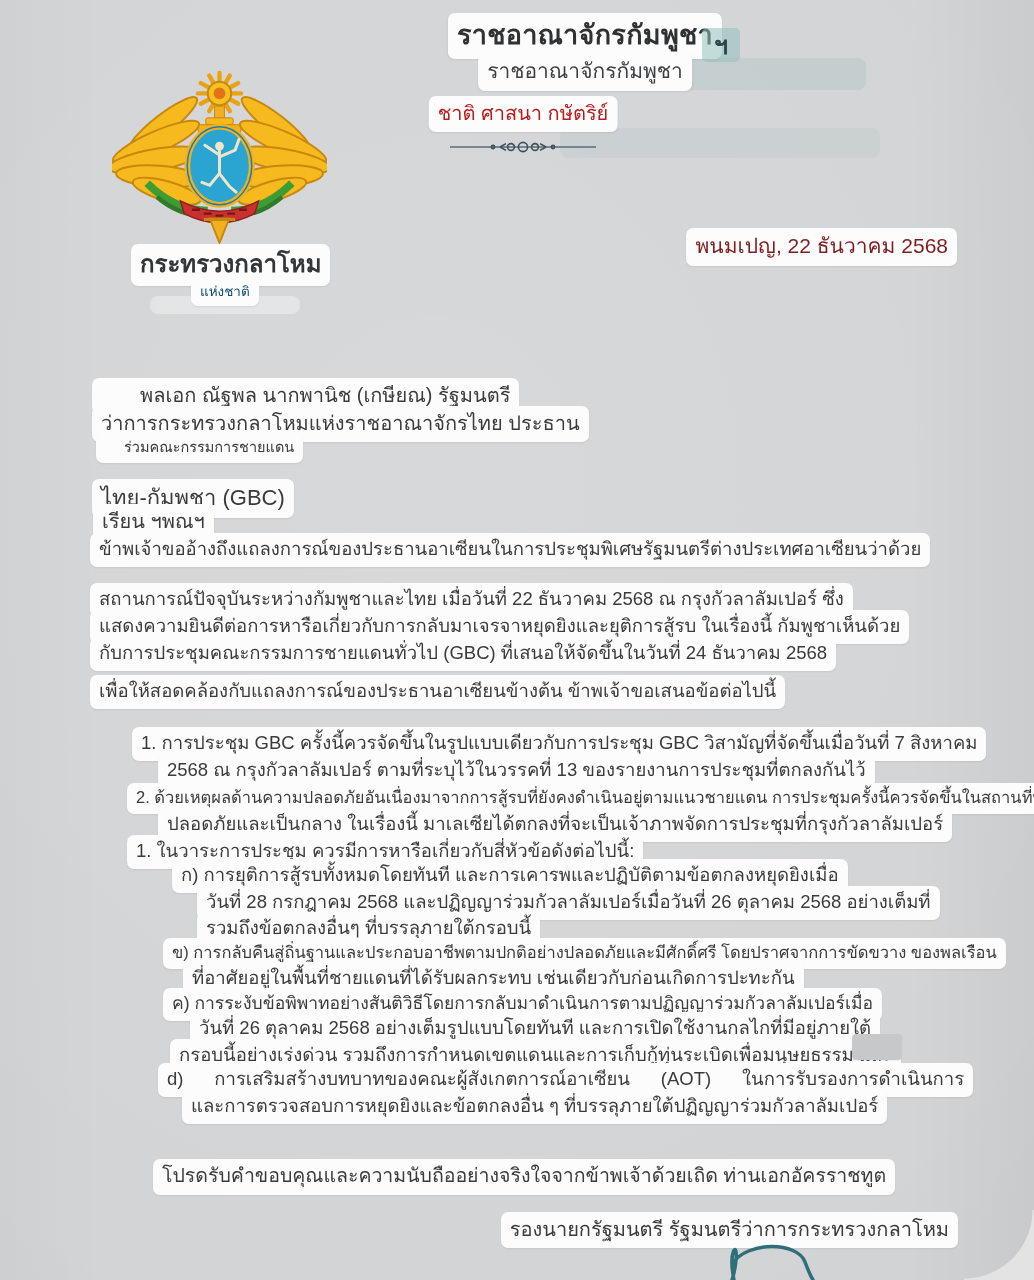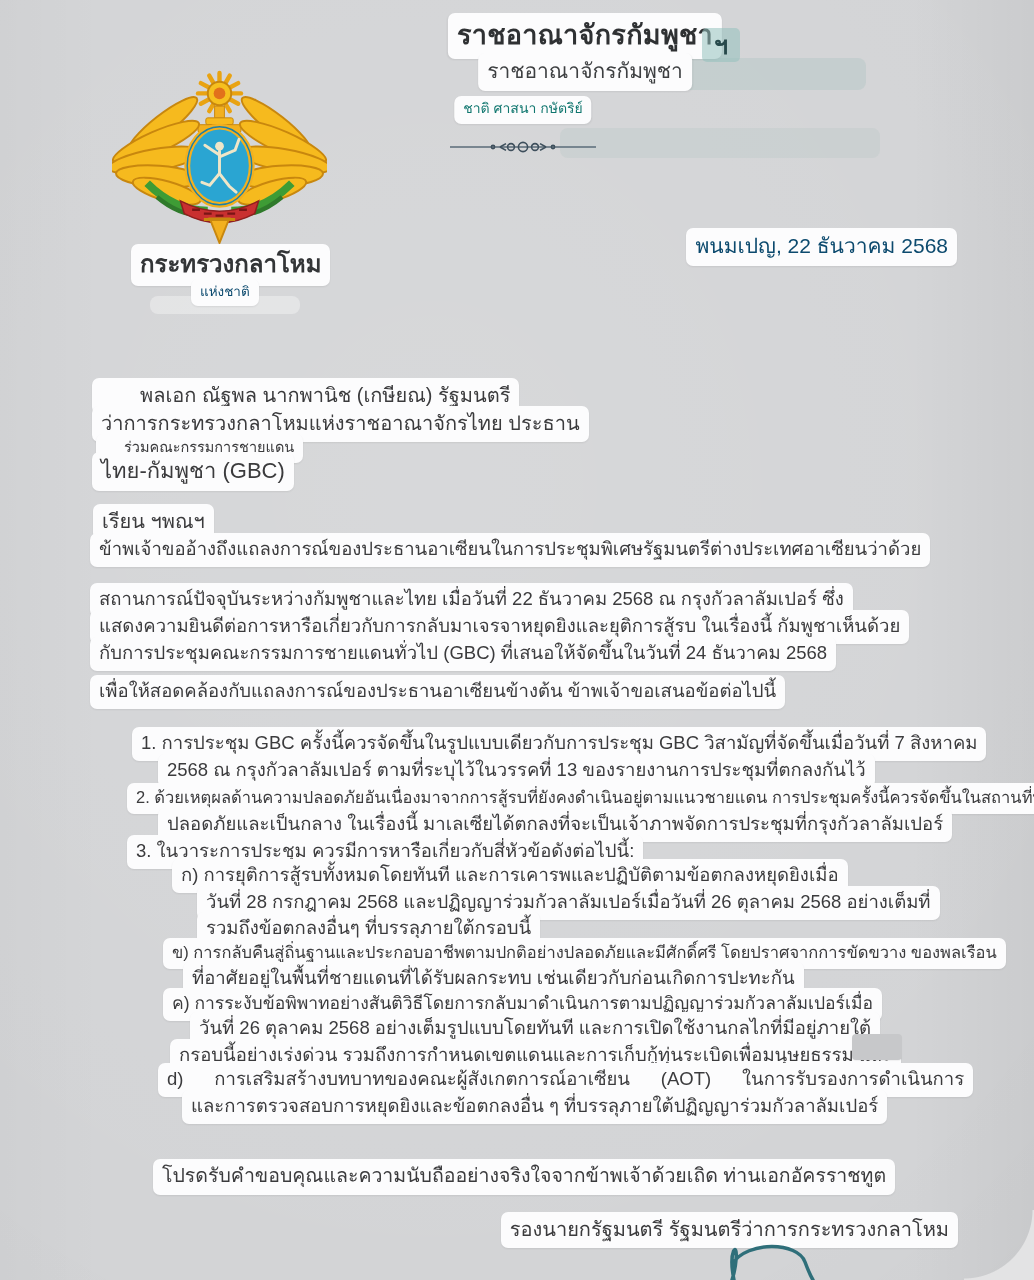--- a/index.html
+++ b/index.html
@@ -15,24 +15,24 @@
       linear-gradient(to right, rgba(0,0,0,0.02), rgba(0,0,0,0) 10%, rgba(0,0,0,0) 88%, rgba(0,0,0,0.04));
   }
   .pill{
     position:absolute;background:#fcfcfd;border-radius:7px;
     padding:3px 9px 5px;white-space:pre;line-height:1.42;
     box-shadow:0 1px 2px rgba(0,0,0,0.07);
   }
   .center{transform:translateX(-50%);}
   .t-title{font-size:27px;font-weight:bold;letter-spacing:.3px;color:#2f3133;}
   .t-sub{font-size:21px;color:#3d3f41;}
-  .t-motto{font-size:14px;color:#0f766e;}
+  .t-motto{font-size:20px;color:#b91c1c;}
   .t-ministry{font-size:24px;font-weight:600;color:#333537;}
   .t-small{font-size:13.5px;color:#0c4a6e;}
-  .t-date{font-size:21px;color:#0c4a6e;}
+  .t-date{font-size:21px;color:#7f1d1d;}
   .t-name{font-size:20px;}
   .t-committee{font-size:14.5px;}
   .t-gbc{font-size:22px;}
   .t-salut{font-size:20px;}
   .t-body{font-size:18.5px;}
   .t-body-sm{font-size:16.5px;}
   .t-body-md{font-size:17.5px;}
   .t-close{font-size:19.5px;}
   .t-sign{font-size:20px;}
   .ghost{position:absolute;border-radius:8px;}
@@ -137,38 +137,38 @@
 </div>
 
 <div class="pill t-ministry" style="left:131px;top:244px;">กระทรวงกลาโหม</div>
 <div class="pill t-small" style="left:191px;top:279px;">แห่งชาติ</div>
 
 <div class="pill t-date" style="right:77px;top:228px;">พนมเปญ, 22 ธันวาคม 2568</div>
 
 <div class="pill t-name" style="left:92px;top:378px;padding-left:48px;">พลเอก ณัฐพล นากพานิช (เกษียณ) รัฐมนตรี</div>
 <div class="pill t-name" style="left:92px;top:406px;">ว่าการกระทรวงกลาโหมแห่งราชอาณาจักรไทย ประธาน</div>
 <div class="pill t-committee" style="left:96px;top:434px;padding-left:28px;">ร่วมคณะกรรมการชายแดน</div>
-<div class="pill t-gbc" style="left:92px;top:452px;">ไทย-กัมพูชา (GBC)</div>
+<div class="pill t-gbc" style="left:92px;top:479px;">ไทย-กัมพูชา (GBC)</div>
 
 <div class="pill t-salut" style="left:93px;top:504px;">เรียน ฯพณฯ</div>
 
 <div class="pill t-body" style="left:90px;top:533px;">ข้าพเจ้าขออ้างถึงแถลงการณ์ของประธานอาเซียนในการประชุมพิเศษรัฐมนตรีต่างประเทศอาเซียนว่าด้วย</div>
 <div class="pill t-body" style="left:90px;top:583px;">สถานการณ์ปัจจุบันระหว่างกัมพูชาและไทย เมื่อวันที่ 22 ธันวาคม 2568 ณ กรุงกัวลาลัมเปอร์ ซึ่ง</div>
 <div class="pill t-body" style="left:90px;top:610px;">แสดงความยินดีต่อการหารือเกี่ยวกับการกลับมาเจรจาหยุดยิงและยุติการสู้รบ ในเรื่องนี้ กัมพูชาเห็นด้วย</div>
 <div class="pill t-body" style="left:90px;top:637px;">กับการประชุมคณะกรรมการชายแดนทั่วไป (GBC) ที่เสนอให้จัดขึ้นในวันที่ 24 ธันวาคม 2568</div>
 
 <div class="pill t-body" style="left:90px;top:675px;">เพื่อให้สอดคล้องกับแถลงการณ์ของประธานอาเซียนข้างต้น ข้าพเจ้าขอเสนอข้อต่อไปนี้</div>
 
 <div class="pill t-body" style="left:132px;top:727px;">1. การประชุม GBC ครั้งนี้ควรจัดขึ้นในรูปแบบเดียวกับการประชุม GBC วิสามัญที่จัดขึ้นเมื่อวันที่ 7 สิงหาคม</div>
 <div class="pill t-body" style="left:158px;top:754px;">2568 ณ กรุงกัวลาลัมเปอร์ ตามที่ระบุไว้ในวรรคที่ 13 ของรายงานการประชุมที่ตกลงกันไว้</div>
 
 <div class="pill t-body-sm" style="left:127px;top:783px;">2. ด้วยเหตุผลด้านความปลอดภัยอันเนื่องมาจากการสู้รบที่ยังคงดำเนินอยู่ตามแนวชายแดน การประชุมครั้งนี้ควรจัดขึ้นในสถานที่ที่</div>
 <div class="pill t-body" style="left:158px;top:808px;">ปลอดภัยและเป็นกลาง ในเรื่องนี้ มาเลเซียได้ตกลงที่จะเป็นเจ้าภาพจัดการประชุมที่กรุงกัวลาลัมเปอร์</div>
 
-<div class="pill t-body" style="left:127px;top:835px;">3. ในวาระการประชุม ควรมีการหารือเกี่ยวกับสี่หัวข้อดังต่อไปนี้:</div>
+<div class="pill t-body" style="left:127px;top:835px;">1. ในวาระการประชุม ควรมีการหารือเกี่ยวกับสี่หัวข้อดังต่อไปนี้:</div>
 
 <div class="pill t-body" style="left:172px;top:859px;">ก) การยุติการสู้รบทั้งหมดโดยทันที และการเคารพและปฏิบัติตามข้อตกลงหยุดยิงเมื่อ</div>
 <div class="pill t-body" style="left:197px;top:886px;">วันที่ 28 กรกฎาคม 2568 และปฏิญญาร่วมกัวลาลัมเปอร์เมื่อวันที่ 26 ตุลาคม 2568 อย่างเต็มที่</div>
 <div class="pill t-body" style="left:197px;top:912px;">รวมถึงข้อตกลงอื่นๆ ที่บรรลุภายใต้กรอบนี้</div>
 
 <div class="pill t-body-sm" style="left:163px;top:938px;">ข) การกลับคืนสู่ถิ่นฐานและประกอบอาชีพตามปกติอย่างปลอดภัยและมีศักดิ์ศรี โดยปราศจากการขัดขวาง ของพลเรือน</div>
 <div class="pill t-body" style="left:183px;top:962px;">ที่อาศัยอยู่ในพื้นที่ชายแดนที่ได้รับผลกระทบ เช่นเดียวกับก่อนเกิดการปะทะกัน</div>
 
 <div class="pill t-body-md" style="left:163px;top:988px;">ค) การระงับข้อพิพาทอย่างสันติวิธีโดยการกลับมาดำเนินการตามปฏิญญาร่วมกัวลาลัมเปอร์เมื่อ</div>
 <div class="pill t-body" style="left:190px;top:1012px;">วันที่ 26 ตุลาคม 2568 อย่างเต็มรูปแบบโดยทันที และการเปิดใช้งานกลไกที่มีอยู่ภายใต้</div>

